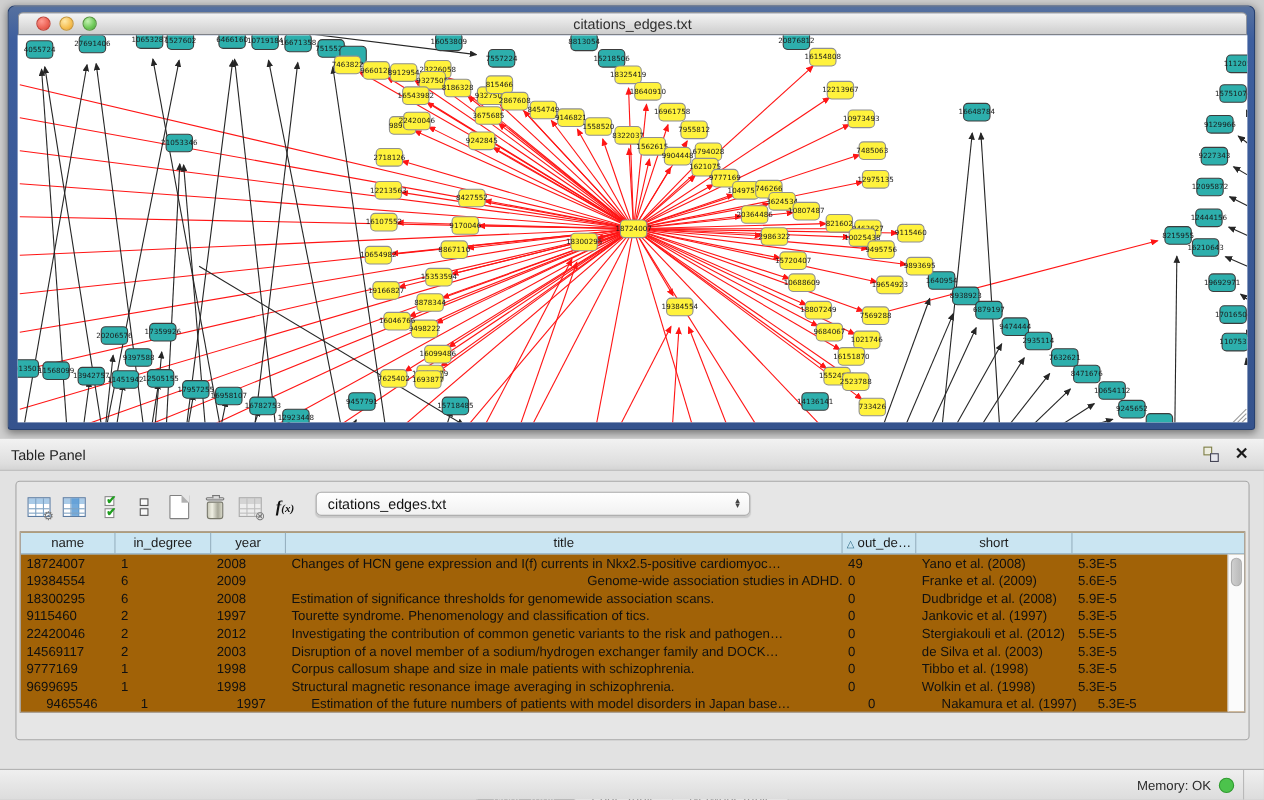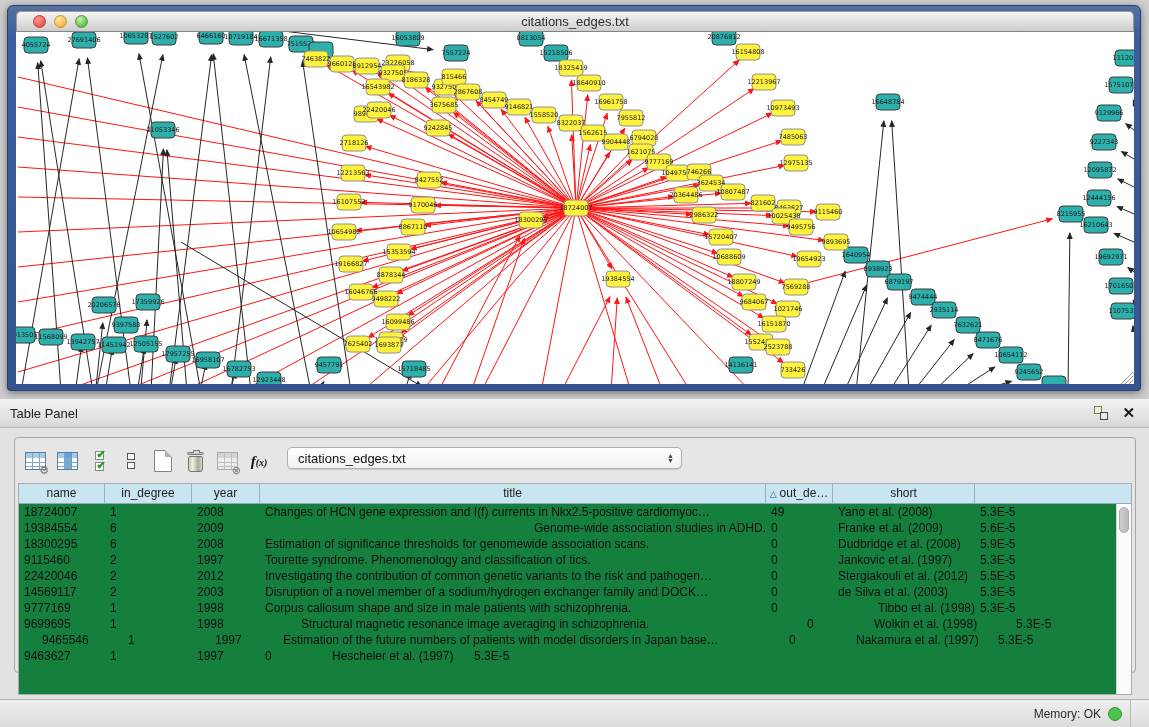--- a/index.html
+++ b/index.html
@@ -62,21 +62,21 @@
   .trash-icon .can { position:absolute; left:1px; right:1px; top:6px; bottom:0; background:linear-gradient(90deg,#C9C9B9,#EFEFE3 30%,#A7A798 70%,#D8D8C8); border:1px solid #77776A; border-radius:2px 2px 3px 3px; }
   .fx-icon { font-family:"Liberation Serif", serif; font-style:italic; font-weight:bold; font-size:15px; color:#111; }
   .fx-icon small { font-size:10px; font-weight:bold; }
 
   #table-select { position:absolute; left:272px; top:9px; width:395px; height:22px;
     background:linear-gradient(180deg,#FFFFFF,#F1F1F1); border:1px solid #AFAFAF; border-radius:5px;
     box-shadow:0 1px 1px rgba(0,0,0,.12); display:flex; align-items:center; font-size:13px; color:#111; }
   #table-select .val { margin-left:10px; }
   #table-select .steppers { margin-left:auto; margin-right:7px; display:flex; flex-direction:column; line-height:5px; font-size:7px; color:#444; }
 
-  #data-table { position:absolute; left:3px; top:45px; width:1114px; height:212px; background:#15803d; border:1px solid #ABABAB; overflow:hidden; }
+  #data-table { position:absolute; left:3px; top:45px; width:1114px; height:165px; background:#a16207; border:1px solid #ABABAB; overflow:hidden; }
   #thead { display:flex; height:20px; background:#CAE5F2; border-bottom:1px solid #8FA9B9; }
   .th { font-size:12px; color:#1C1C1C; text-align:center; line-height:19px; border-right:1px solid #97B1C0; overflow:hidden; white-space:nowrap; }
   .th .sort-tri { color:#20607E; font-size:9px; margin-right:3px; }
   .th:last-child { border-right:1px solid #97B1C0; }
   #tbody .tr { display:flex; height:16px; }
   .td { font-size:12px; color:#101010; line-height:16px; padding-left:5px; overflow:hidden; white-space:nowrap; }
   #vscroll { position:absolute; right:0; top:20px; bottom:0; width:15px; background:#FBFBFB; border-left:1px solid #D5D5D5; }
   #vscroll .thumb { position:absolute; left:2px; top:3px; width:10px; height:26px; background:linear-gradient(90deg,#CFCFCF,#B9B9B9); border:1px solid #ABABAB; border-radius:6px; }
 
   #table-tabs { position:absolute; left:0; right:0; top:276px; display:flex; justify-content:center; }
@@ -644,28 +644,28 @@
             <div class="td" style="width: 67px;">0</div>
             <div class="td" style="width: 142px;">de Silva et al. (2003)</div>
             <div class="td" style="width: 120px;">5.3E-5</div>
           </div>
           <div class="tr">
             <div class="td" style="width: 86px;">9777169</div>
             <div class="td" style="width: 87px;">1</div>
             <div class="td" style="width: 68px;">1998</div>
             <div class="td" style="width: 506px;">Corpus callosum shape and size in male patients with schizophrenia.</div>
             <div class="td" style="width: 67px;">0</div>
-            <div class="td" style="width: 142px; text-align: right;">Tibbo et al. (1998)</div>
+            <div class="td" style="width: 142px;">Tibbo et al. (1998)</div>
             <div class="td" style="width: 120px;">5.3E-5</div>
           </div>
           <div class="tr">
             <div class="td" style="width: 86px;">9699695</div>
             <div class="td" style="width: 87px;">1</div>
             <div class="td" style="width: 68px;">1998</div>
-            <div class="td" style="width: 506px; margin-left: 36px;">Structural magnetic resonance image averaging in schizophrenia.</div>
+            <div class="td" style="width: 506px;">Structural magnetic resonance image averaging in schizophrenia.</div>
             <div class="td" style="width: 67px;">0</div>
             <div class="td" style="width: 142px;">Wolkin et al. (1998)</div>
             <div class="td" style="width: 120px;">5.3E-5</div>
           </div>
           <div class="tr">
             <div class="td" style="width: 86px; margin-left: 18px;">9465546</div>
             <div class="td" style="width: 87px;">1</div>
             <div class="td" style="width: 68px;">1997</div>
             <div class="td" style="width: 506px;">Estimation of the future numbers of patients with model disorders in Japan base…</div>
             <div class="td" style="width: 67px;">0</div>

